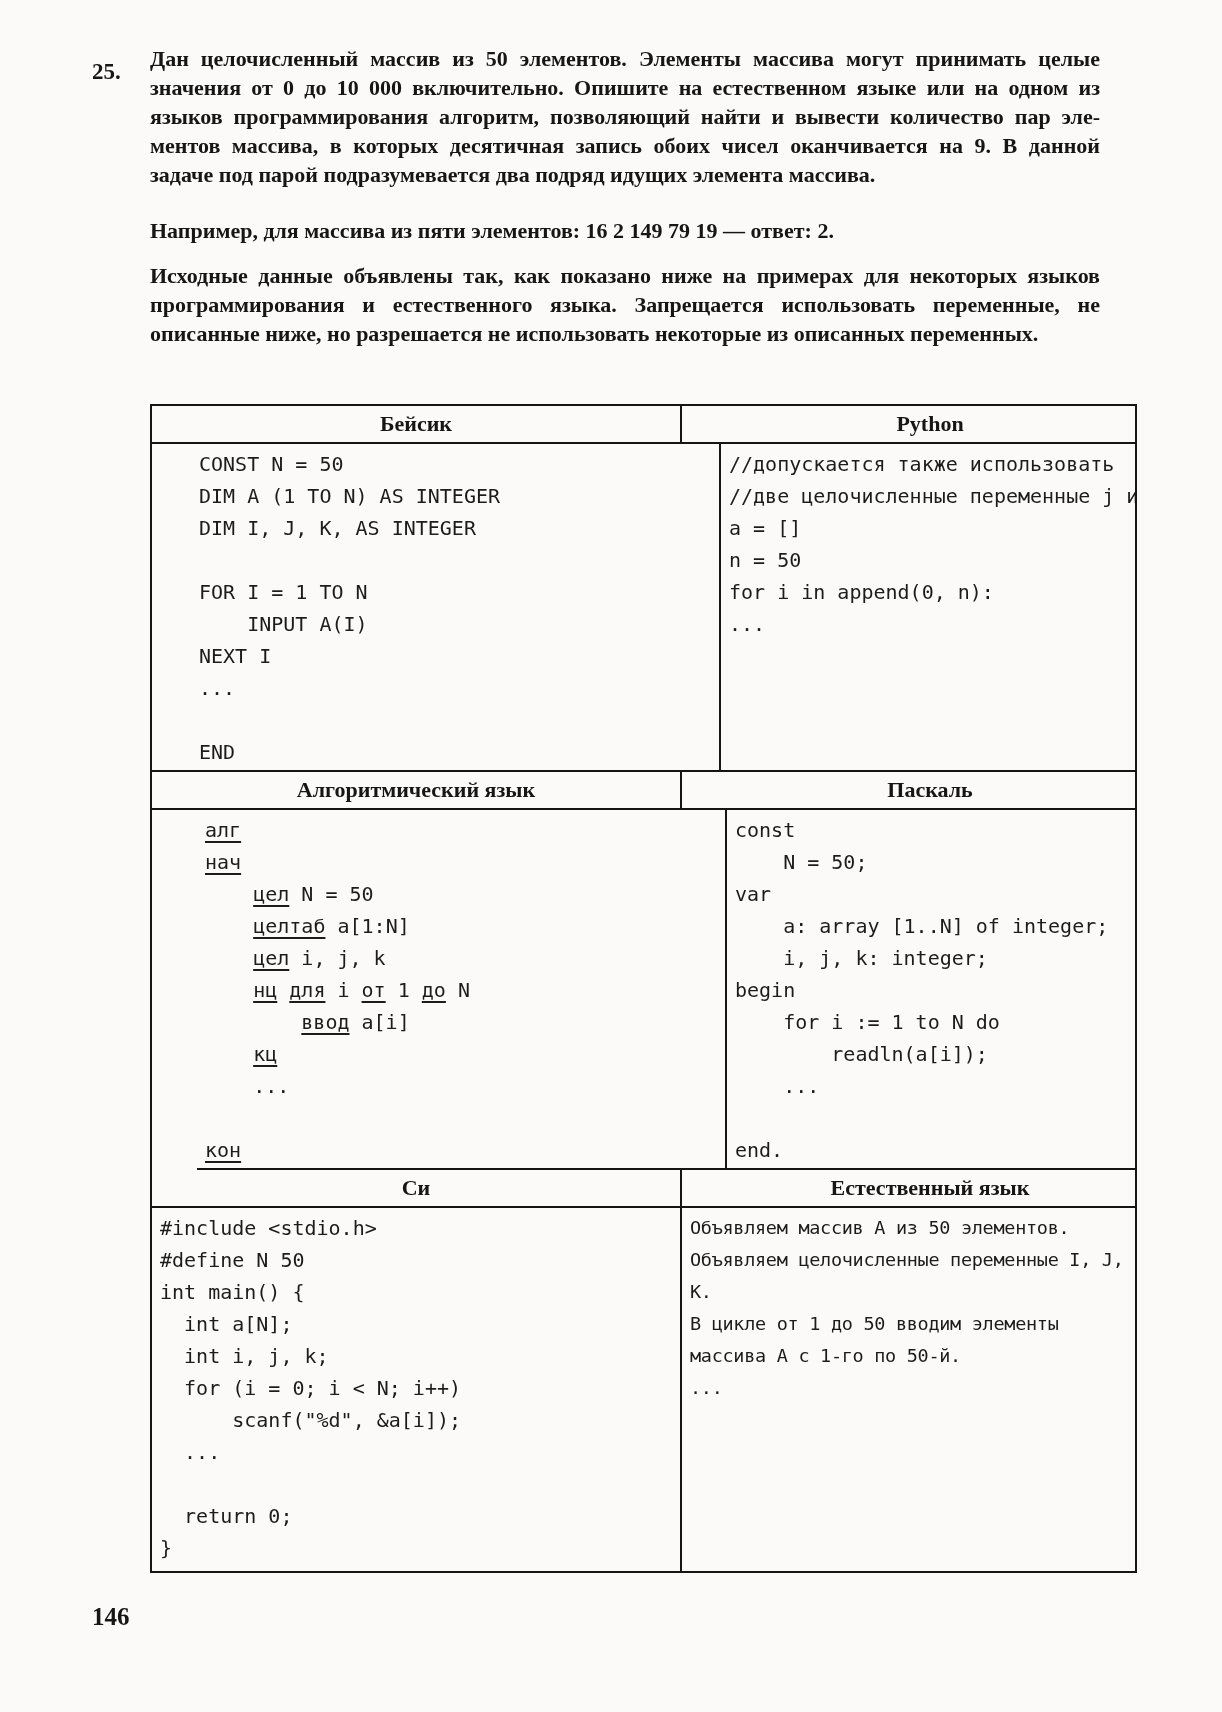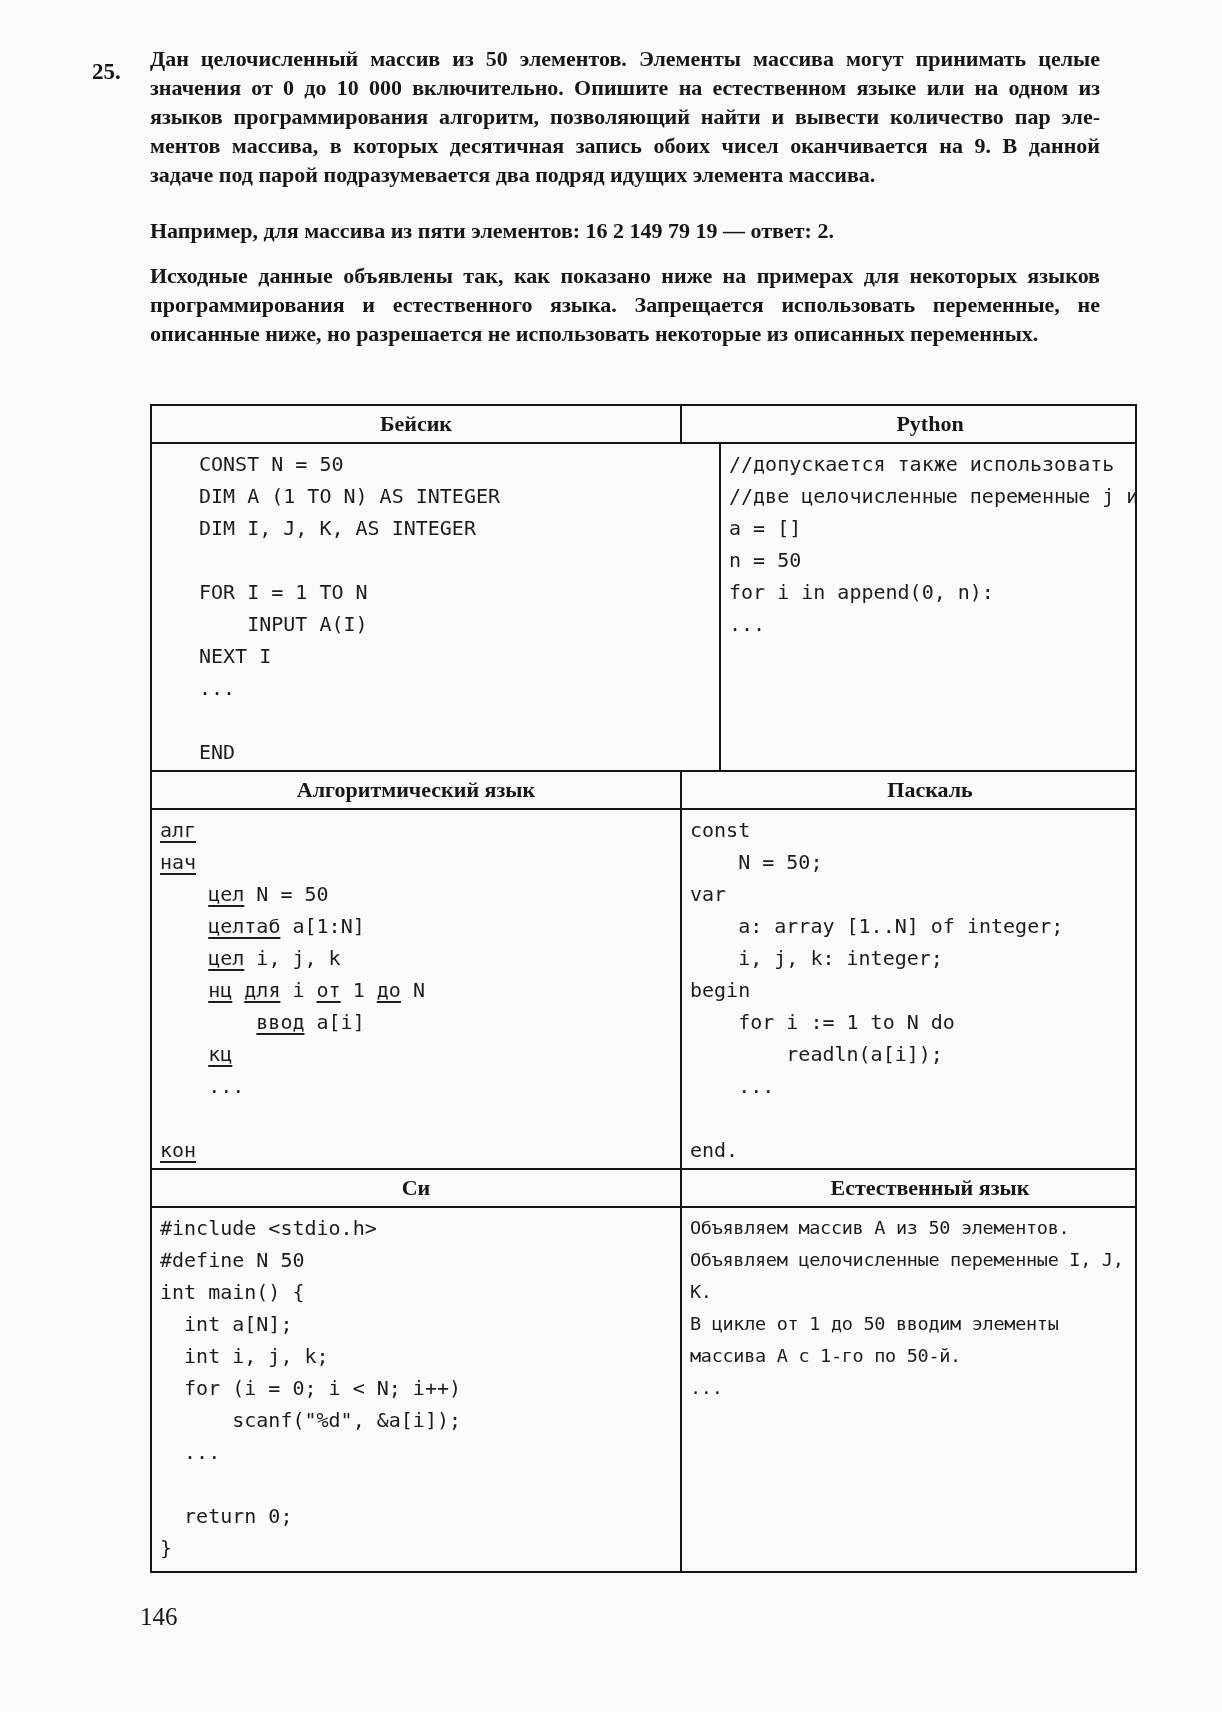--- a/index.html
+++ b/index.html
@@ -36,35 +36,35 @@
   .tcell.left{width:530px;flex:none;border-right:2px solid #151515;}
   .tcell.right{flex:1;}
   .thead{height:38px;gap:43px;}
   .thead .tcell{
     text-align:center;
     font-size:22px;font-weight:700;line-height:36px;
     font-family:"Liberation Serif", serif;
   }
   .tbody .tcell{overflow:hidden;}
   .r1{height:328px;padding-left:39px;}
-  .r2{height:360px;}
+  .r2{height:360px;margin-left:45px;}
   .r3{height:363px;}
   .code{
     font-family:"DejaVu Sans Mono", monospace;
     font-size:20px;line-height:32px;
     padding:4px 8px 0 8px;
     color:#1c1c1c;
   }
   .code .code-line{white-space:pre;}
   .code.small{font-size:18.5px;letter-spacing:-0.3px;}
   .kw{text-decoration:underline;text-underline-offset:4px;}
 
   .page-number{
     position:absolute;left:92px;top:1603px;
-    font-size:25px;font-weight:400;margin-left:48px;
+    font-size:25px;font-weight:700;
   }
 </style>
 </head>
 <body>
 
 <div class="page">
 
   <div class="task-number">25.</div>
 
   <div class="para p1">

